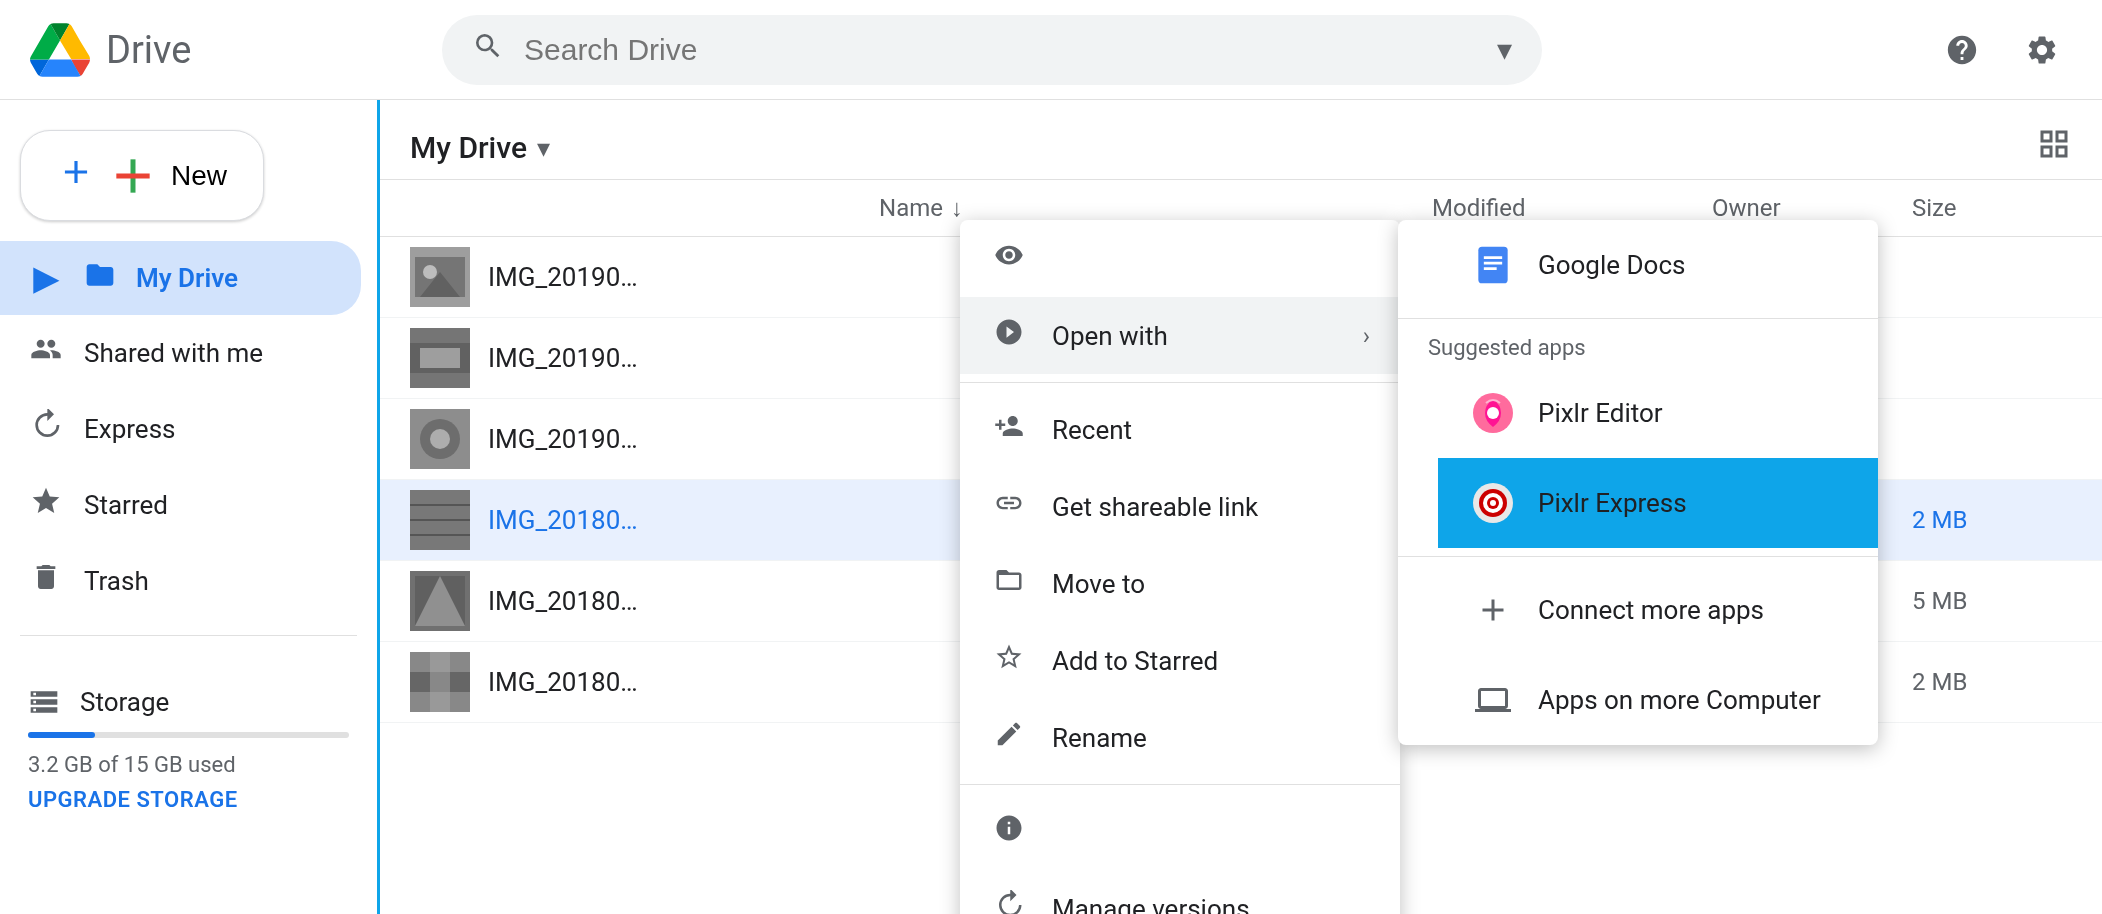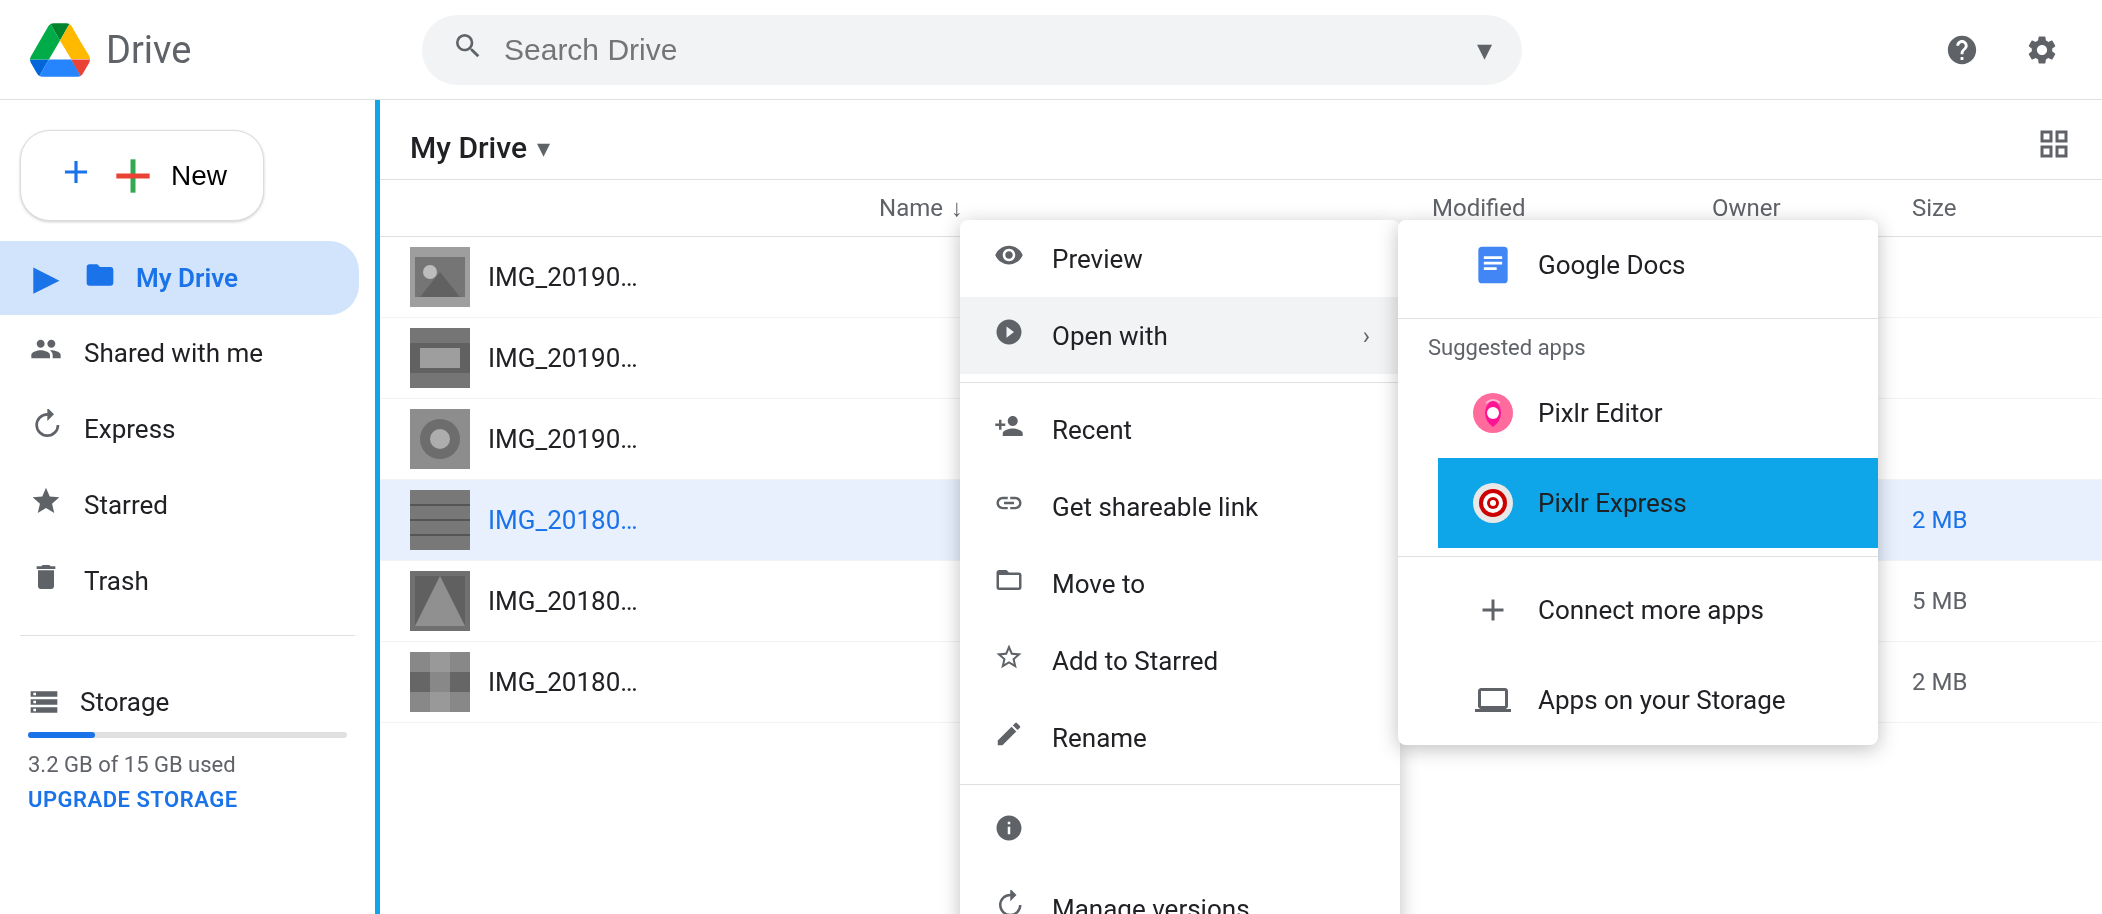--- a/index.html
+++ b/index.html
@@ -12,21 +12,21 @@
       font-size: 28px;
     }
 
     
     .top-bar {
       display: flex;
       align-items: center;
       height: 100px;
       padding: 0 30px;
       border-bottom: 1px solid #e0e0e0;
-      gap: 12px;
+      gap: 32px;
     }
     .logo-area {
       display: flex;
       align-items: center;
       gap: 16px;
       width: 380px;
       flex-shrink: 0;
     }
     .logo-text {
       font-size: 38px;
@@ -85,21 +85,21 @@
     .main {
       display: flex;
       height: calc(914px - 100px);
     }
 
     
     .sidebar {
       width: 380px;
       flex-shrink: 0;
       padding: 20px 0;
-      border-right: 5px solid #0ea5e9;
+      border-right: 3px solid #0ea5e9;
       overflow-y: auto;
     }
     .new-btn {
       margin: 10px 20px 20px 20px;
       background: #fff;
       border: 1px solid #dadce0;
       border-radius: 30px;
       padding: 22px 36px;
       display: flex;
       align-items: center;
@@ -567,21 +567,20 @@
       <div class="file-size">2 MB</div>
     </div>
 
     <div class="context-menu">
       <div class="menu-item">
         <span class="menu-icon">
           <svg width="30" height="30" viewBox="0 0 24 24" fill="#5f6368">
               <path d="M12 4.5C7 4.5 2.73 7.61 1 12c1.73 4.39 6 7.5 11 7.5s9.27-3.11 11-7.5c-1.73-4.39-6-7.5-11-7.5zM12 17c-2.76 0-5-2.24-5-5s2.24-5 5-5 5 2.24 5 5-2.24 5-5 5zm0-8c-1.66 0-3 1.34-3 3s1.34 3 3 3 3-1.34 3-3-1.34-3-3-3z"></path>
             </svg>
         </span>
-        <span class="menu-label">Preview</span>
       </div>
       <div class="menu-item active-item">
         <span class="menu-icon">
           <svg width="30" height="30" viewBox="0 0 24 24" fill="#5f6368">
               <path d="M12 2C6.48 2 2 6.48 2 12s4.48 10 10 10 10-4.48 10-10S17.52 2 12 2zm-2 14.5v-9l6 4.5-6 4.5z"></path>
             </svg>
         </span>
         <span class="menu-label">Open with</span>
         <span class="menu-arrow">›</span>
       </div>
@@ -690,17 +689,17 @@
             </svg>
         </div>
         <span>Connect more apps</span>
       </div>
       <div class="submenu-item">
         <div class="submenu-item-icon">
           <svg width="36" height="36" viewBox="0 0 24 24" fill="#5f6368">
               <path d="M20 18c1.1 0 1.99-.9 1.99-2L22 6c0-1.1-.9-2-2-2H4c-1.1 0-2 .9-2 2v10c0 1.1.9 2 2 2H0v2h24v-2h-4zM4 6h16v10H4V6z"></path>
             </svg>
         </div>
-        <span>Apps on your Storage</span>
+        <span>Apps on more Computer</span>
       </div>
     </div>
   </div>
 </div>
 
 </body></html>

